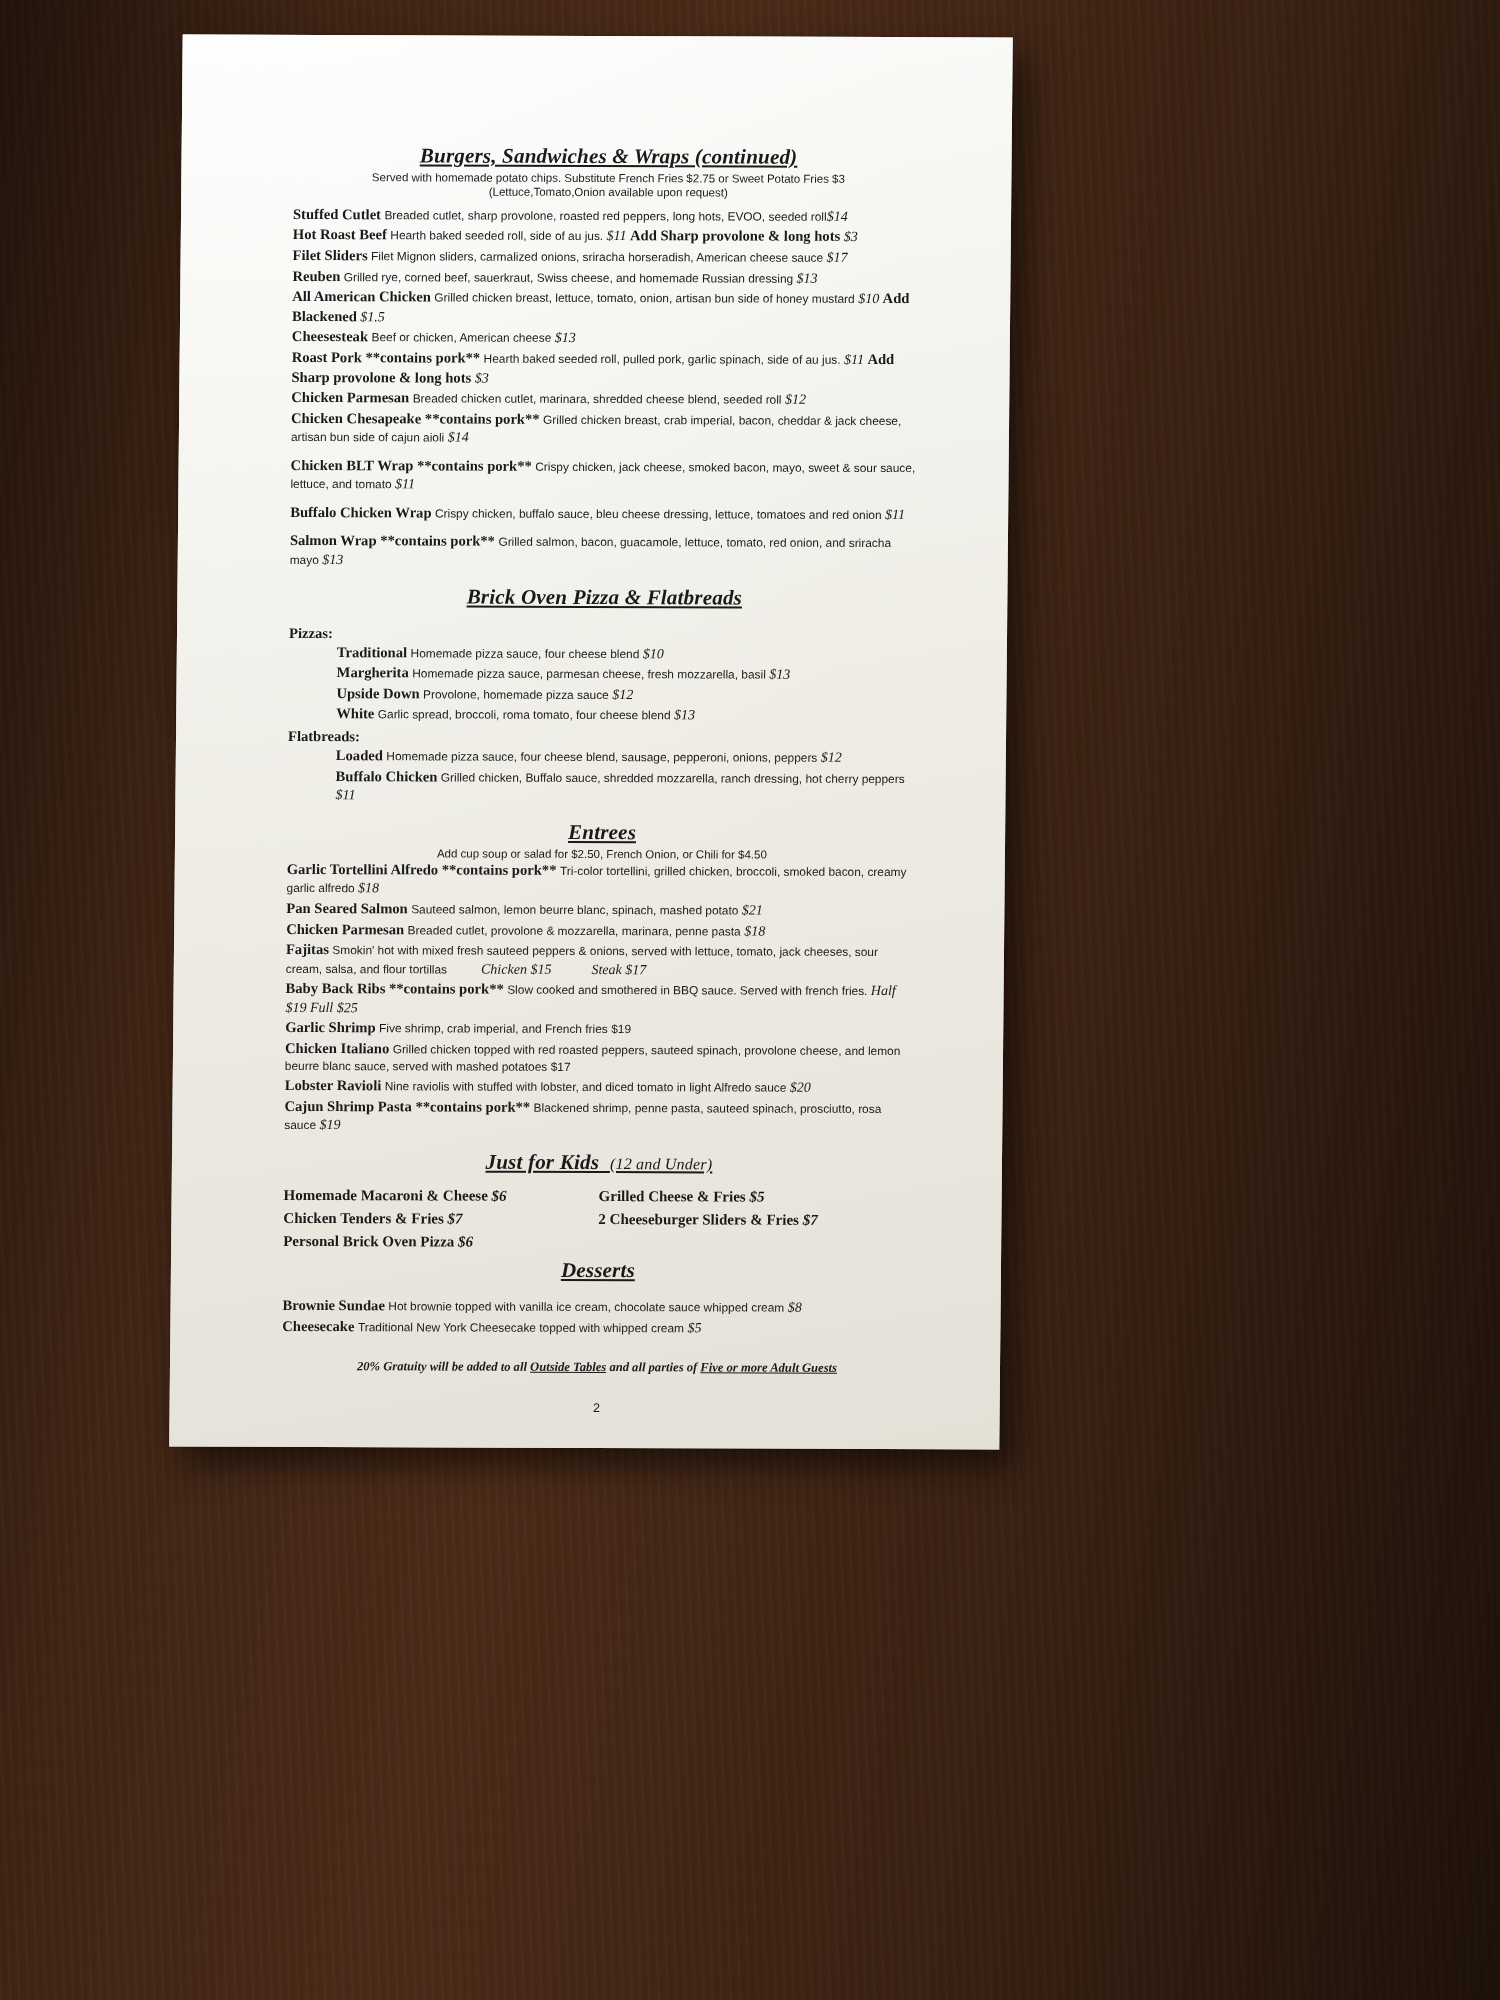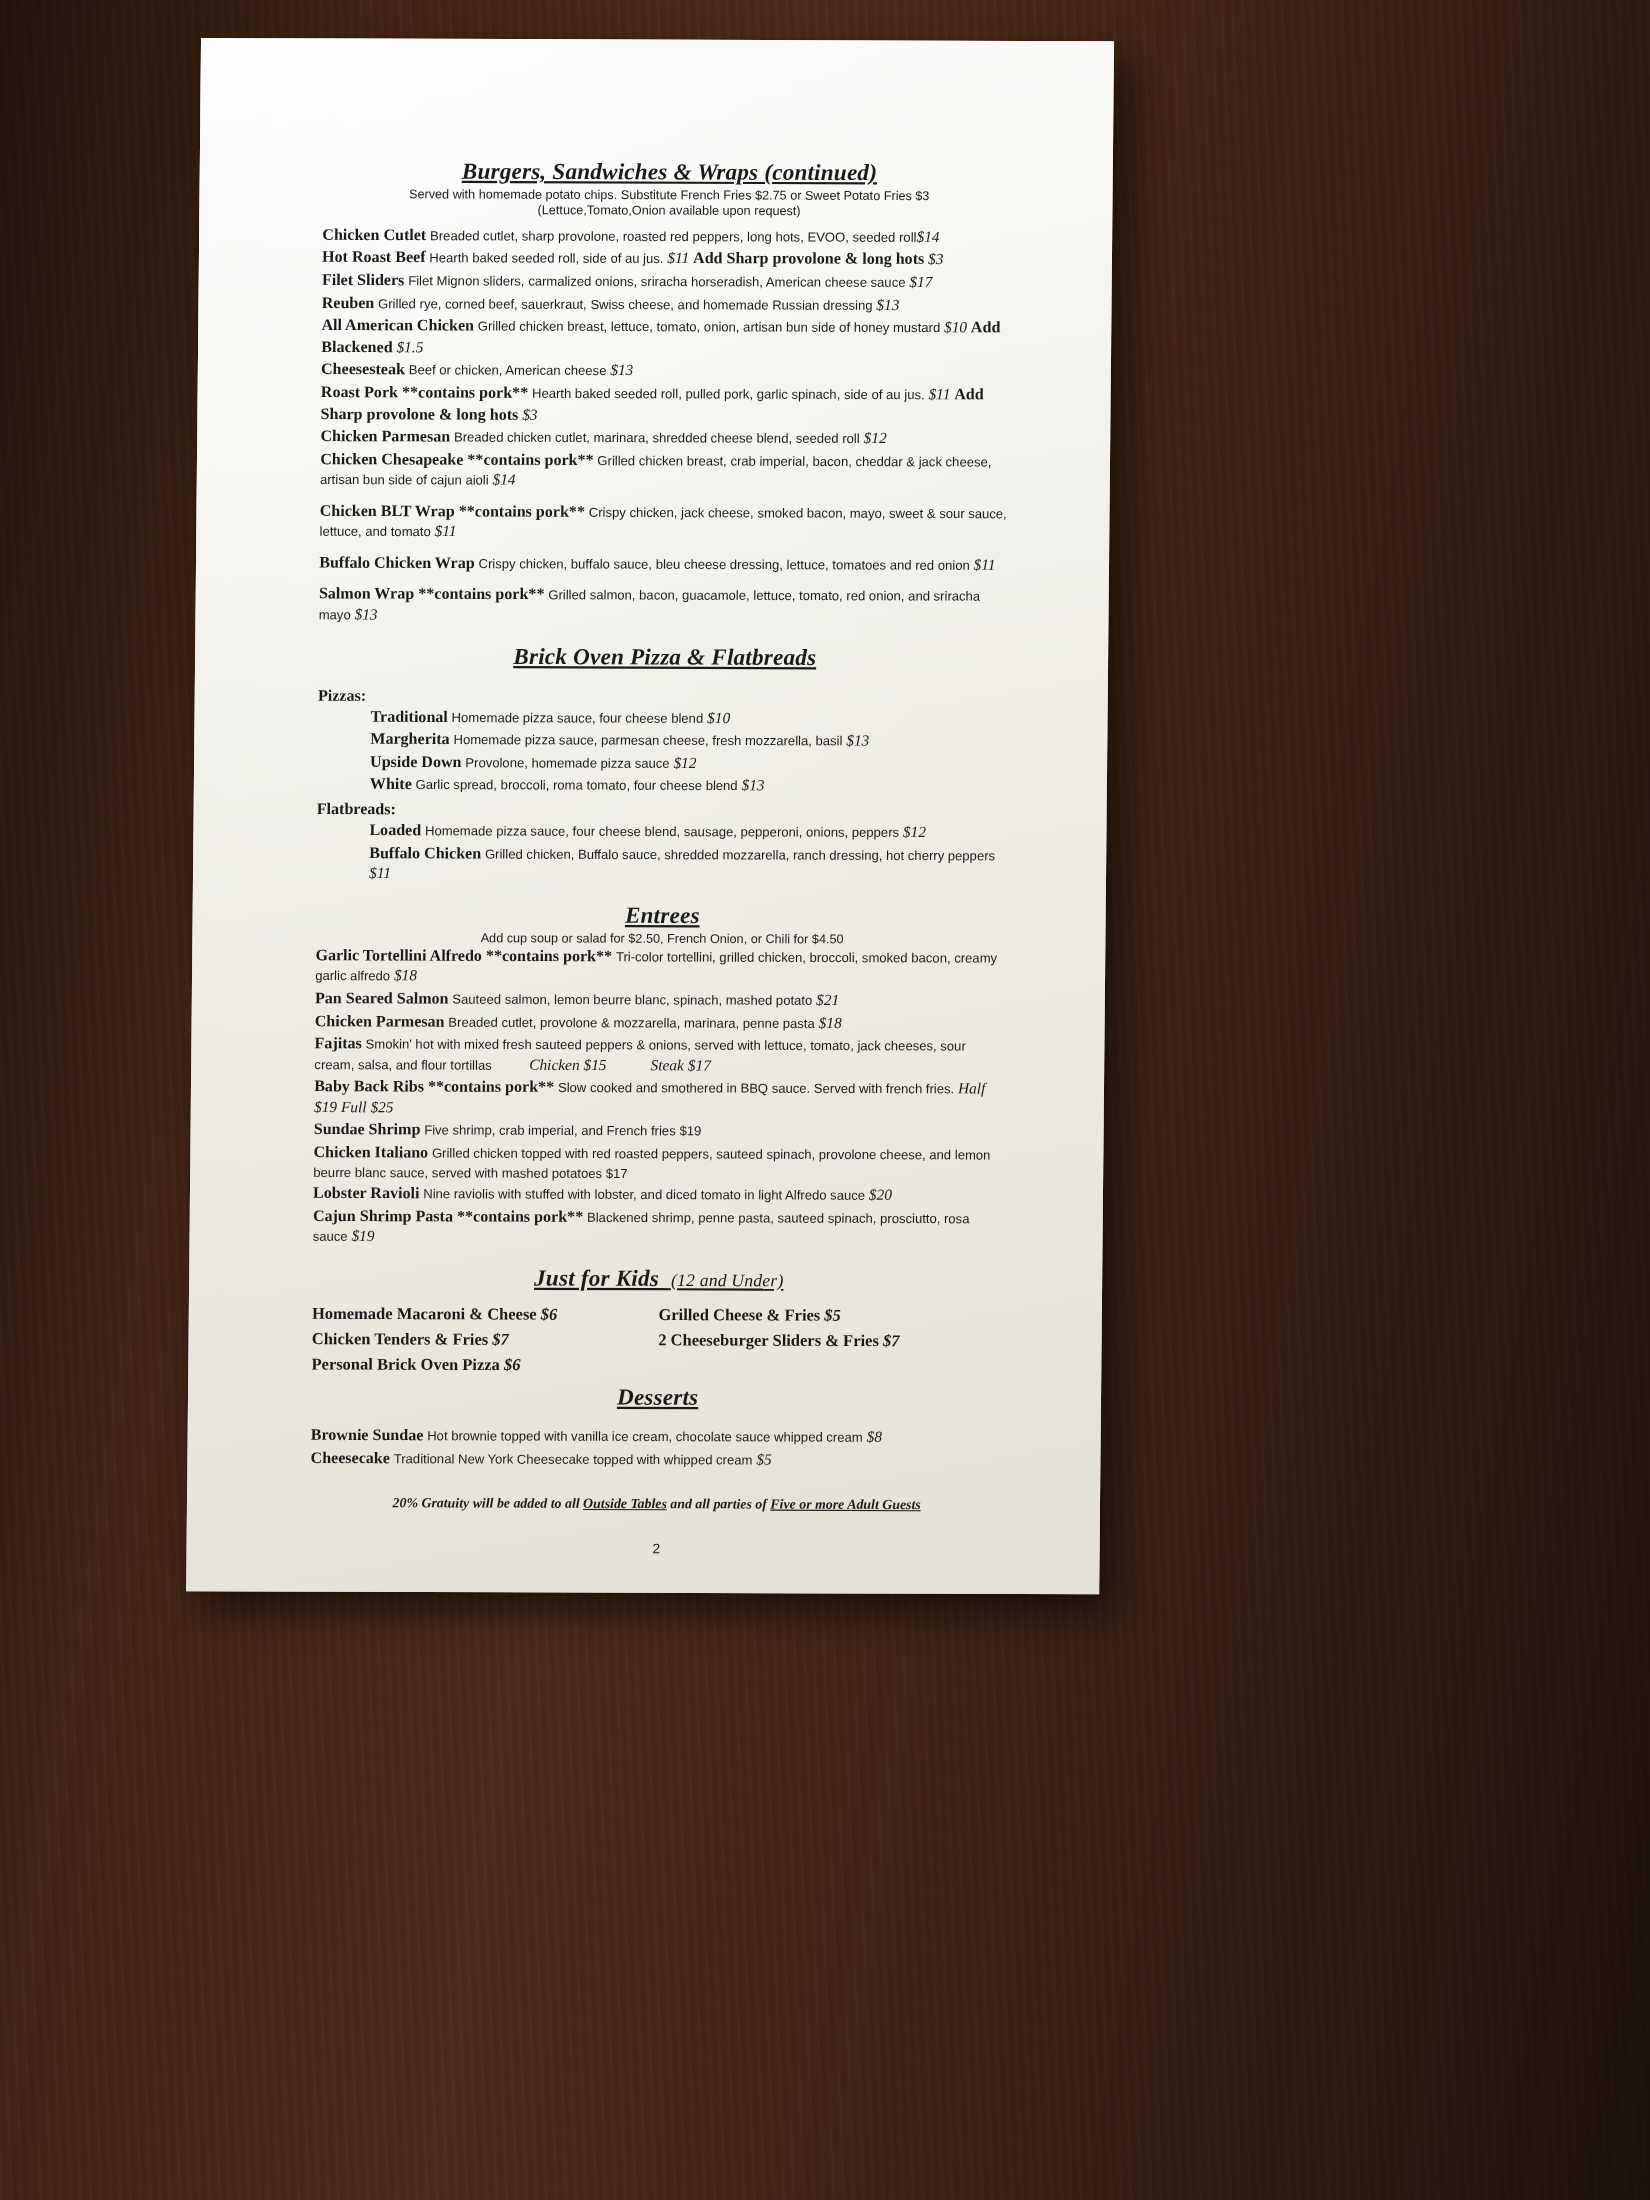--- a/index.html
+++ b/index.html
@@ -156,21 +156,21 @@
 <div id="page-wrap">
   <div class="paper"></div>
   <div class="content">
     <div class="inner">
 
       <h1 class="section">Burgers, Sandwiches &amp; Wraps (continued)</h1>
       <p class="sub-note">Served with homemade potato chips. Substitute French Fries $2.75 or Sweet Potato Fries $3</p>
       <p class="sub-note">(Lettuce,Tomato,Onion available upon request)</p>
 
       <div style="margin-top:6px;">
-        <p class="item"><span class="nm">Chicken Cutlet</span> <span class="desc">Breaded cutlet, sharp provolone, roasted red peppers, long hots, EVOO, seeded roll</span><span class="price">$14</span></p>
+        <p class="item"><span class="nm">Stuffed Cutlet</span> <span class="desc">Breaded cutlet, sharp provolone, roasted red peppers, long hots, EVOO, seeded roll</span><span class="price">$14</span></p>
 
         <p class="item"><span class="nm">Hot Roast Beef</span> <span class="desc">Hearth baked seeded roll, side of au jus.</span> <span class="price">$11</span> <span class="nm">Add Sharp provolone &amp; long hots</span> <span class="price">$3</span></p>
 
         <p class="item"><span class="nm">Filet Sliders</span> <span class="desc">Filet Mignon sliders, carmalized onions, sriracha horseradish, American cheese sauce</span> <span class="price">$17</span></p>
 
         <p class="item"><span class="nm">Reuben</span> <span class="desc">Grilled rye, corned beef, sauerkraut, Swiss cheese, and homemade Russian dressing</span> <span class="price">$13</span></p>
 
         <p class="item"><span class="nm">All American Chicken</span> <span class="desc">Grilled chicken breast, lettuce, tomato, onion, artisan bun side of honey mustard</span> <span class="price">$10</span> <span class="nm">Add Blackened</span> <span class="price">$1.5</span></p>
 
         <p class="item"><span class="nm">Cheesesteak</span> <span class="desc">Beef or chicken, American cheese</span> <span class="price">$13</span></p>
@@ -207,21 +207,21 @@
 
       <div class="block">
         <h1 class="section">Entrees</h1>
         <p class="sub-note">Add cup soup or salad for $2.50, French Onion, or Chili for $4.50</p>
 
         <p class="item"><span class="nm">Garlic Tortellini Alfredo **contains pork**</span> <span class="desc">Tri-color tortellini, grilled chicken, broccoli, smoked bacon, creamy garlic alfredo</span> <span class="price">$18</span></p>
         <p class="item"><span class="nm">Pan Seared Salmon</span> <span class="desc">Sauteed salmon, lemon beurre blanc, spinach, mashed potato</span> <span class="price">$21</span></p>
         <p class="item"><span class="nm">Chicken Parmesan</span> <span class="desc">Breaded cutlet, provolone &amp; mozzarella, marinara, penne pasta</span> <span class="price">$18</span></p>
         <p class="item"><span class="nm">Fajitas</span> <span class="desc">Smokin' hot with mixed fresh sauteed peppers &amp; onions, served with lettuce, tomato, jack cheeses, sour cream, salsa, and flour tortillas</span><span class="price entree-inline">Chicken $15</span><span class="price entree-inline2">Steak $17</span></p>
         <p class="item"><span class="nm">Baby Back Ribs **contains pork**</span> <span class="desc">Slow cooked and smothered in BBQ sauce. Served with french fries.</span> <span class="price">Half $19 Full $25</span></p>
-        <p class="item"><span class="nm">Sundae Shrimp</span> <span class="desc">Five shrimp, crab imperial, and French fries</span> <span class="desc">$19</span></p>
+        <p class="item"><span class="nm">Garlic Shrimp</span> <span class="desc">Five shrimp, crab imperial, and French fries</span> <span class="desc">$19</span></p>
         <p class="item"><span class="nm">Chicken Italiano</span> <span class="desc">Grilled chicken topped with red roasted peppers, sauteed spinach, provolone cheese, and lemon beurre blanc sauce, served with mashed potatoes</span> <span class="desc">$17</span></p>
         <p class="item"><span class="nm">Lobster Ravioli</span> <span class="desc">Nine raviolis with stuffed with lobster, and diced tomato in light Alfredo sauce</span> <span class="price">$20</span></p>
         <p class="item"><span class="nm">Cajun Shrimp Pasta **contains pork**</span> <span class="desc">Blackened shrimp, penne pasta, sauteed spinach, prosciutto, rosa sauce</span> <span class="price">$19</span></p>
       </div>
 
       <div class="block">
         <h1 class="section"><span>Just for Kids</span>&nbsp;&nbsp;<span class="paren">(12 and Under)</span></h1>
         <div class="kids-grid">
           <div class="kids-col">
             <div class="kids-item"><span>Homemade Macaroni &amp; Cheese</span> <span class="price">$6</span></div>

